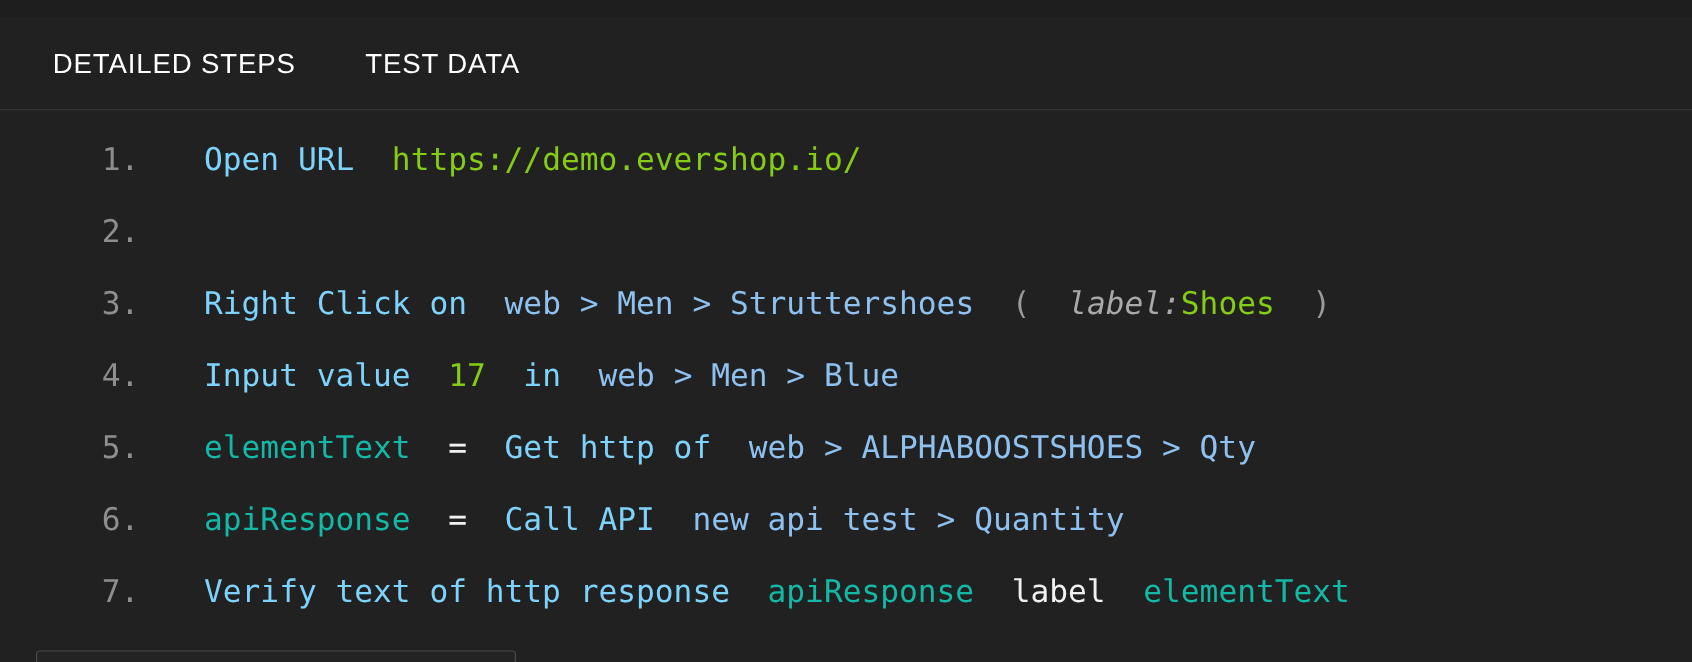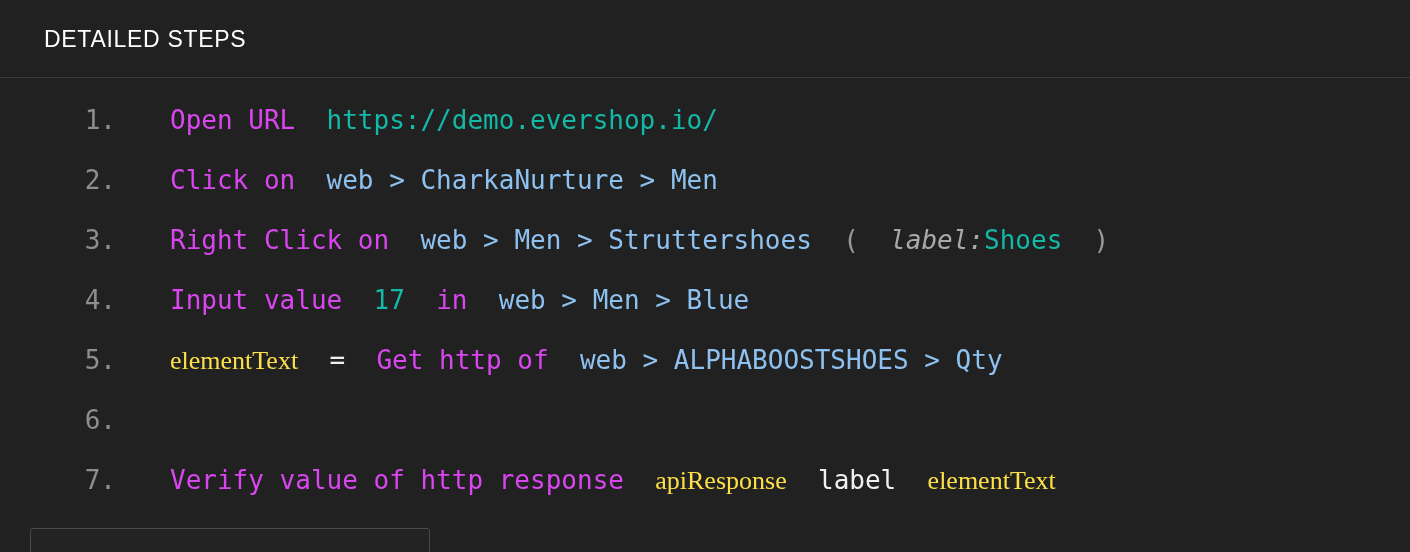--- a/index.html
+++ b/index.html
@@ -24,20 +24,21 @@
 
   
   .tabbar {
     position: relative;
     height: 78px;
     box-sizing: border-box;
     padding-left: 22px;
     display: flex;
     align-items: flex-start;
     background: #212121;
+    margin-top: 14px;
   }
   .tabbar-divider {
     position: absolute;
     left: 0;
     right: 0;
     bottom: 0;
     height: 1px;
     background: #3a3a3a;
   }
   .tab {
@@ -98,24 +99,24 @@
     color: #8e8e8e;
     padding-right: 0px;
     box-sizing: border-box;
   }
   .line-content {
     padding-left: 54px;
     white-space: pre;
   }
 
   
-  .t-kw      { color: #d946ef; }   
-  .t-str     { color: #14b8a6; }   
+  .t-kw      { color: #7dd3fc; }   
+  .t-str     { color: #84cc16; }   
   .t-loc     { color: #8ec1ef; }   
-  .t-var     { color: #fde047; font-family: Liberation Serif, serif; }   
+  .t-var     { color: #14b8a6; }   
   .t-plain   { color: #f0f0f0; }   
   .t-dim     { color: #9a9a9a; }   
   .t-attr    { color: #a9a9a9; font-style: italic; text-align: center; }  
 
   
   .bottom-box {
     position: absolute;
     left: 30px;
     bottom: -6px;
     width: 400px;
@@ -130,28 +131,32 @@
 <body>
 
 <div class="app">
 
   <div class="tabbar">
     <div class="tabbar-divider"></div>
     <div class="tab">
       <span class="tab-label">DETAILED STEPS</span>
 
     </div>
+    <div class="tab">
+      <span class="tab-label">TEST DATA</span>
+
+    </div>
   </div>
 
   <div class="code-area">
     <div id="steps-host">
         <div class="code-line"><span class="line-no">1.</span><span class="line-content"><span class="t-kw">Open URL</span><span class="t-plain">  </span><span class="t-str">https://demo.evershop.io/</span></span></div>
-        <div class="code-line"><span class="line-no">2.</span><span class="line-content"><span class="t-kw">Click on</span><span class="t-plain">  </span><span class="t-loc">web &gt; CharkaNurture &gt; Men</span></span></div>
+        <div class="code-line"><span class="line-no">2.</span></div>
         <div class="code-line"><span class="line-no">3.</span><span class="line-content"><span class="t-kw">Right Click on</span><span class="t-plain">  </span><span class="t-loc">web &gt; Men &gt; Struttershoes</span><span class="t-plain">  </span><span class="t-dim">(</span><span class="t-plain">  </span><span class="t-attr">label:</span><span class="t-str">Shoes</span><span class="t-plain">  </span><span class="t-dim">)</span></span></div>
         <div class="code-line"><span class="line-no">4.</span><span class="line-content"><span class="t-kw">Input value</span><span class="t-plain">  </span><span class="t-str">17</span><span class="t-plain">  </span><span class="t-kw">in</span><span class="t-plain">  </span><span class="t-loc">web &gt; Men &gt; Blue</span></span></div>
         <div class="code-line"><span class="line-no">5.</span><span class="line-content"><span class="t-var">elementText</span><span class="t-plain">  </span><span class="t-plain">=</span><span class="t-plain">  </span><span class="t-kw">Get http of</span><span class="t-plain">  </span><span class="t-loc">web &gt; ALPHABOOSTSHOES &gt; Qty</span></span></div>
-        <div class="code-line"><span class="line-no">6.</span></div>
-        <div class="code-line"><span class="line-no">7.</span><span class="line-content"><span class="t-kw">Verify value of http response</span><span class="t-plain">  </span><span class="t-var">apiResponse</span><span class="t-plain">  </span><span class="t-plain">label</span><span class="t-plain">  </span><span class="t-var">elementText</span></span></div>
+        <div class="code-line"><span class="line-no">6.</span><span class="line-content"><span class="t-var">apiResponse</span><span class="t-plain">  </span><span class="t-plain">=</span><span class="t-plain">  </span><span class="t-kw">Call API</span><span class="t-plain">  </span><span class="t-loc">new api test &gt; Quantity</span></span></div>
+        <div class="code-line"><span class="line-no">7.</span><span class="line-content"><span class="t-kw">Verify text of http response</span><span class="t-plain">  </span><span class="t-var">apiResponse</span><span class="t-plain">  </span><span class="t-plain">label</span><span class="t-plain">  </span><span class="t-var">elementText</span></span></div>
       </div>
     <div class="bottom-box"></div>
   </div>
 
 </div>
 
 </body></html>

